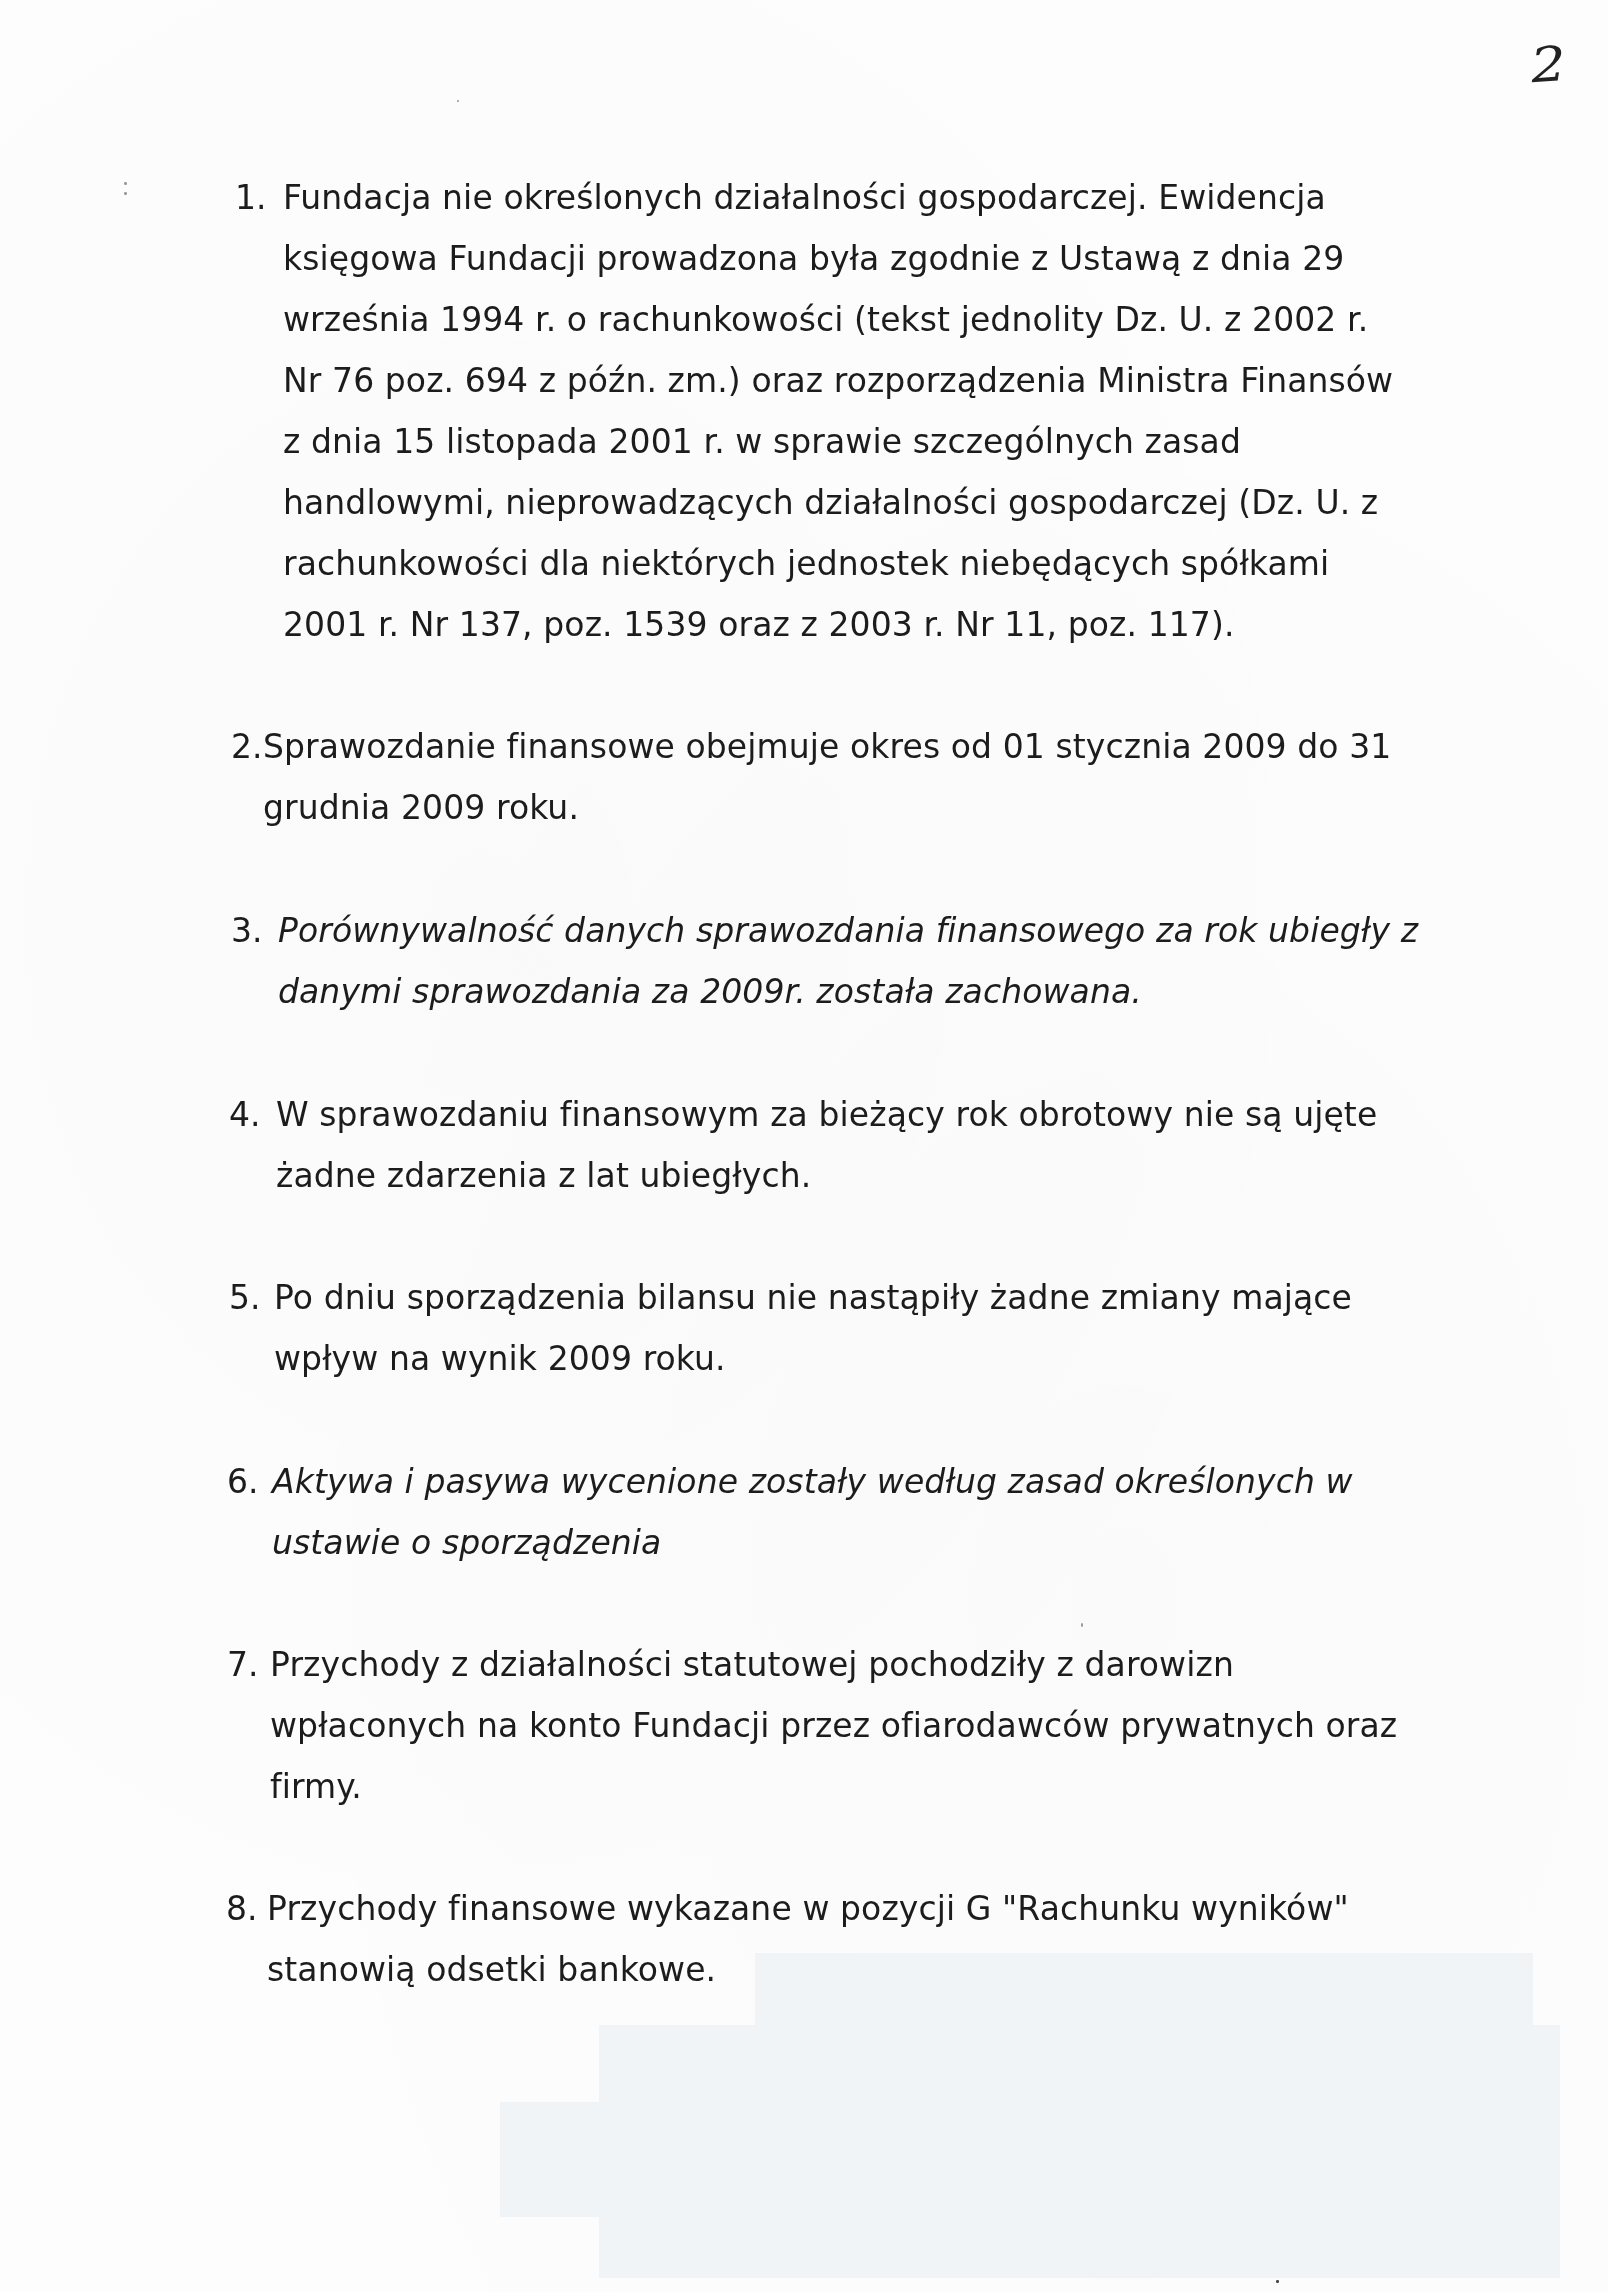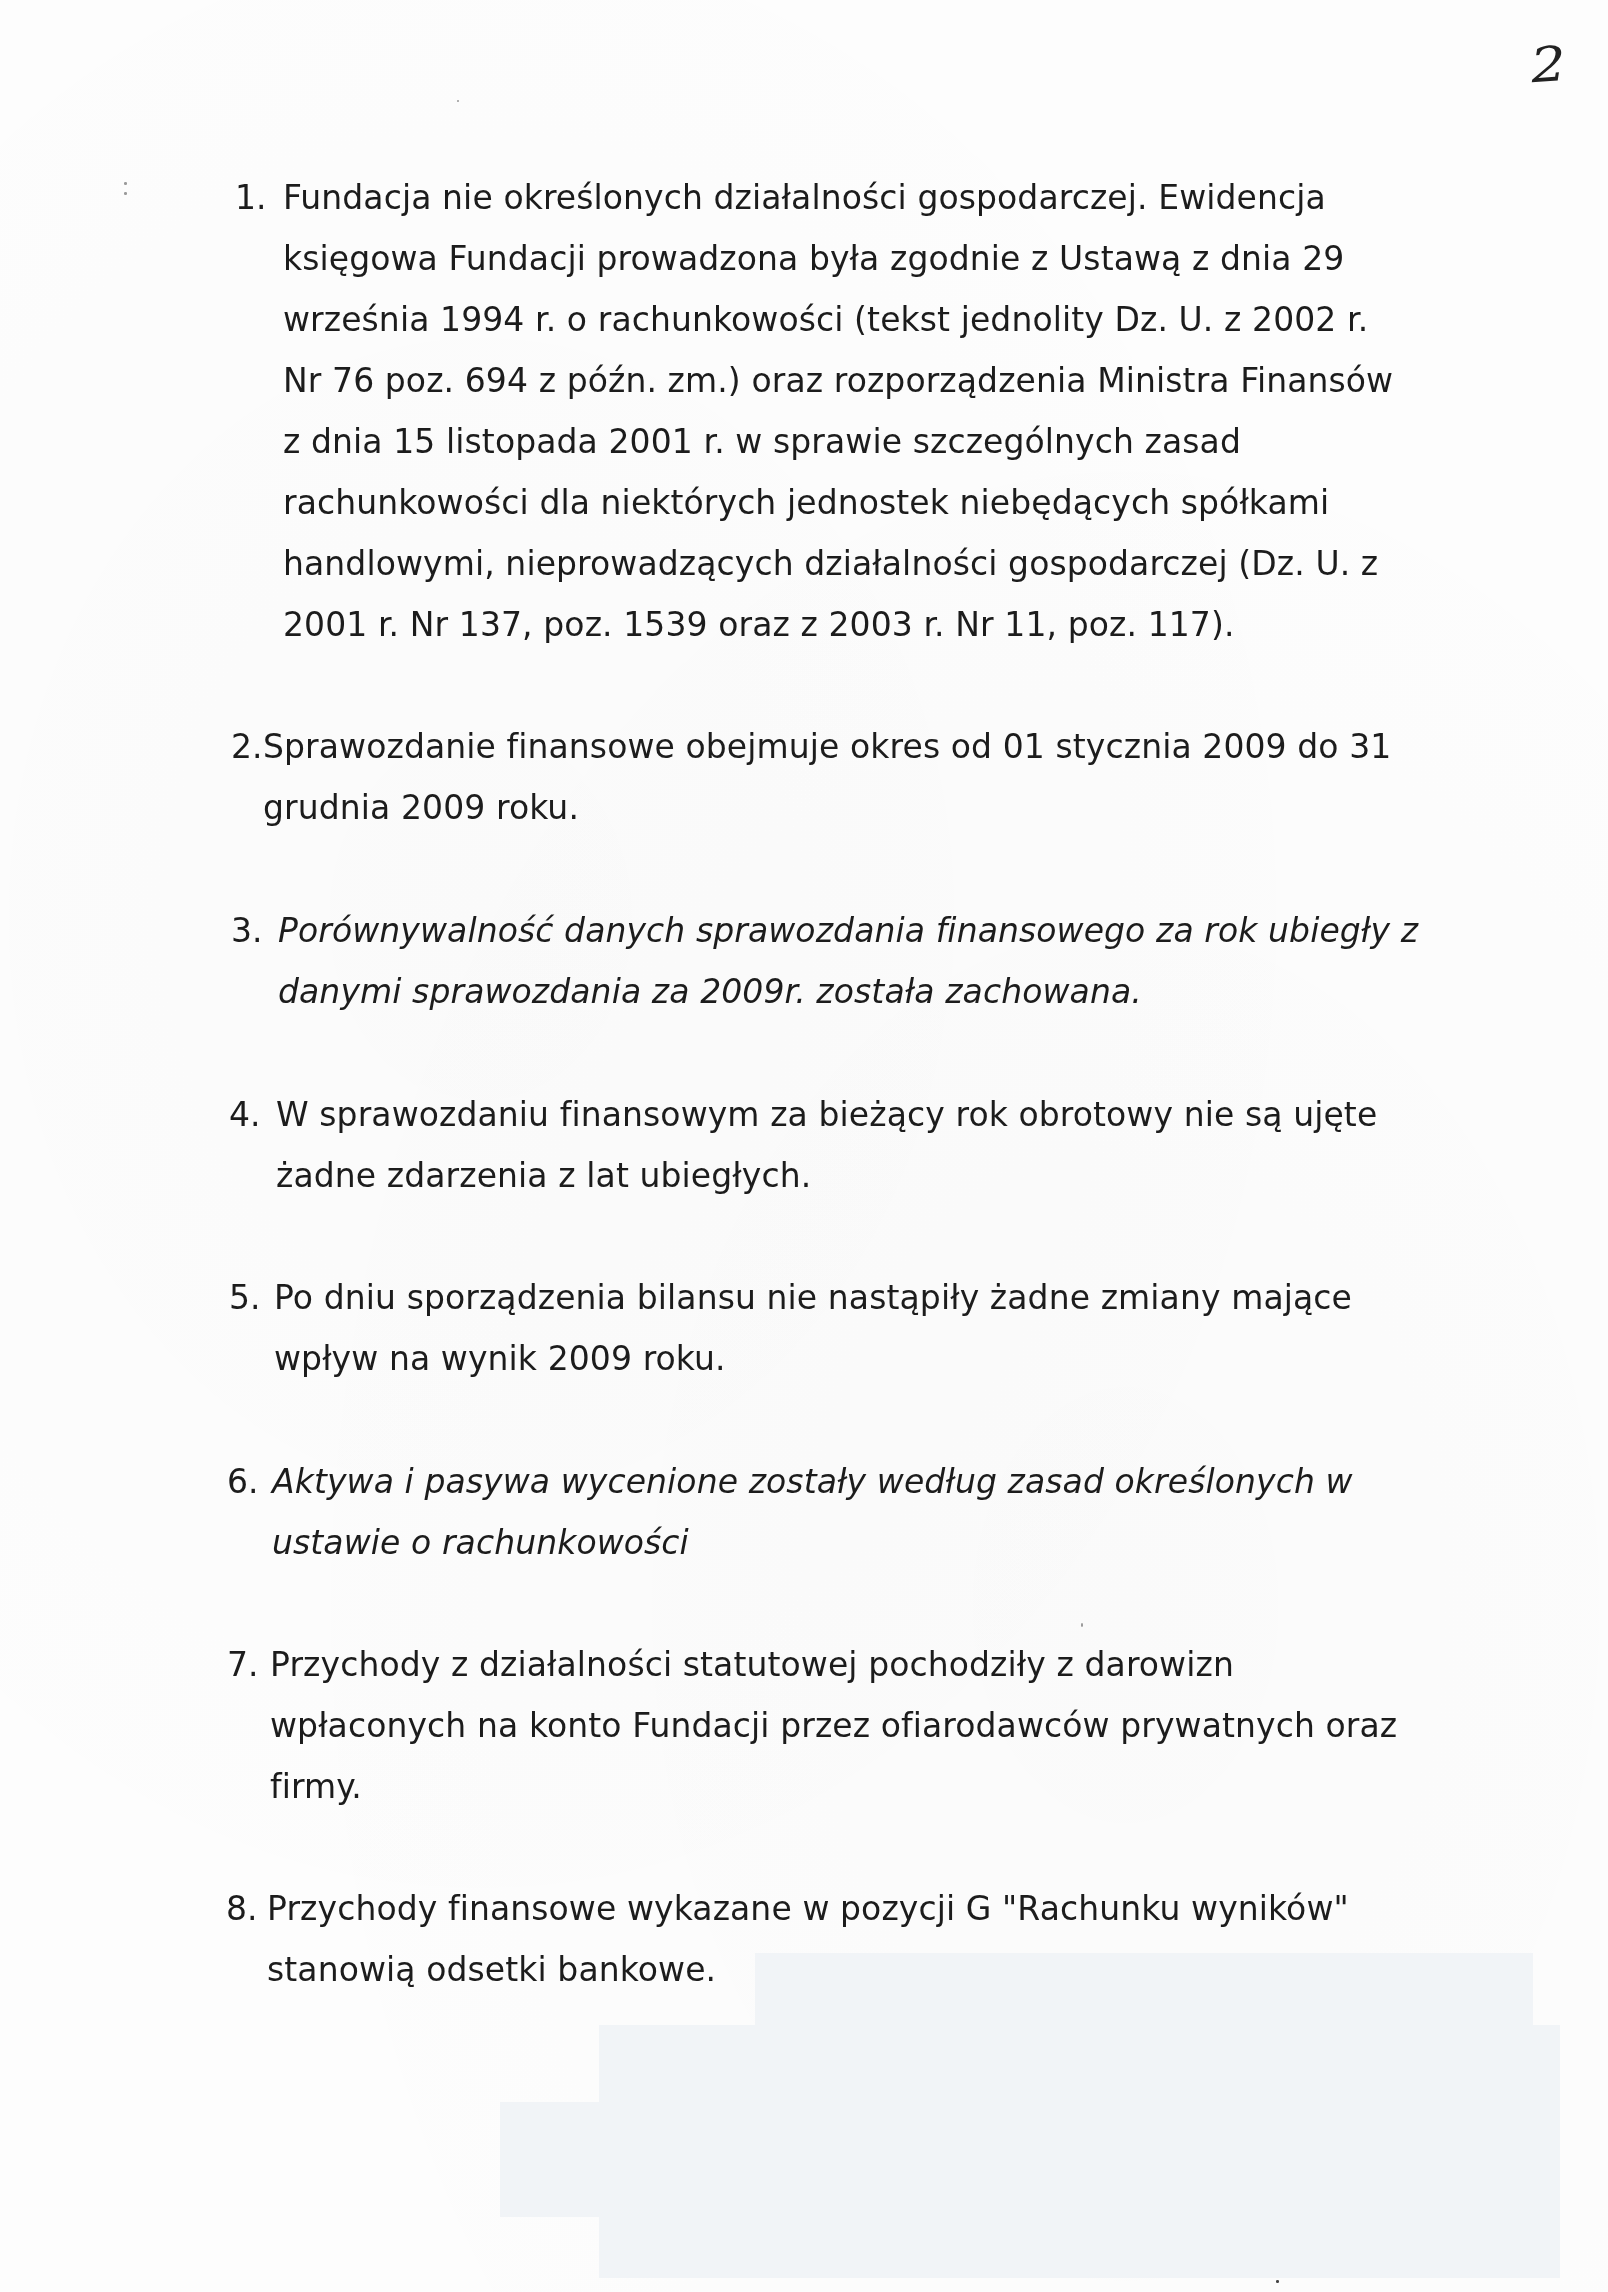--- a/index.html
+++ b/index.html
@@ -80,22 +80,22 @@
   <span class="scan-speck" style="left:1276px; top:2280px; width:2.7px; height:2.7px; background:#444;"></span>
 
   <div class="list-item" style="left:235px; top:167px;">
     <span class="num">1.</span>
     <div class="text" style="left:48px;">
       <span class="line">Fundacja nie określonych działalności gospodarczej. Ewidencja</span>
       <span class="line">księgowa Fundacji prowadzona była zgodnie z Ustawą z dnia 29</span>
       <span class="line">września 1994 r. o rachunkowości (tekst jednolity Dz. U. z 2002 r.</span>
       <span class="line">Nr 76 poz. 694 z późn. zm.) oraz rozporządzenia Ministra Finansów</span>
       <span class="line">z dnia 15 listopada 2001 r. w sprawie szczególnych zasad</span>
+      <span class="line">handlowymi, nieprowadzących działalności gospodarczej (Dz. U. z</span>
       <span class="line">rachunkowości dla niektórych jednostek niebędących spółkami</span>
-      <span class="line">handlowymi, nieprowadzących działalności gospodarczej (Dz. U. z</span>
       <span class="line">2001 r. Nr 137, poz. 1539 oraz z 2003 r. Nr 11, poz. 117).</span>
     </div>
   </div>
 
   <div class="list-item" style="left:231px; top:716px;">
     <span class="num">2.</span>
     <div class="text" style="left:32px;">
       <span class="line">Sprawozdanie finansowe obejmuje okres od 01 stycznia 2009 do 31</span>
       <span class="line">grudnia 2009 roku.</span>
     </div>
@@ -122,21 +122,21 @@
     <div class="text" style="left:45px;">
       <span class="line">Po dniu sporządzenia bilansu nie nastąpiły żadne zmiany mające</span>
       <span class="line">wpływ na wynik 2009 roku.</span>
     </div>
   </div>
 
   <div class="list-item" style="left:227px; top:1451px;">
     <span class="num">6.</span>
     <div class="text" style="left:45px;font-style:italic;">
       <span class="line">Aktywa i pasywa wycenione zostały według zasad określonych w</span>
-      <span class="line">ustawie o rachunkowości</span>
+      <span class="line">ustawie o sporządzenia</span>
     </div>
   </div>
 
   <div class="list-item" style="left:227px; top:1634px;">
     <span class="num">7.</span>
     <div class="text" style="left:43px;">
       <span class="line">Przychody z działalności statutowej pochodziły z darowizn</span>
       <span class="line">wpłaconych na konto Fundacji przez ofiarodawców prywatnych oraz</span>
       <span class="line">firmy.</span>
     </div>

